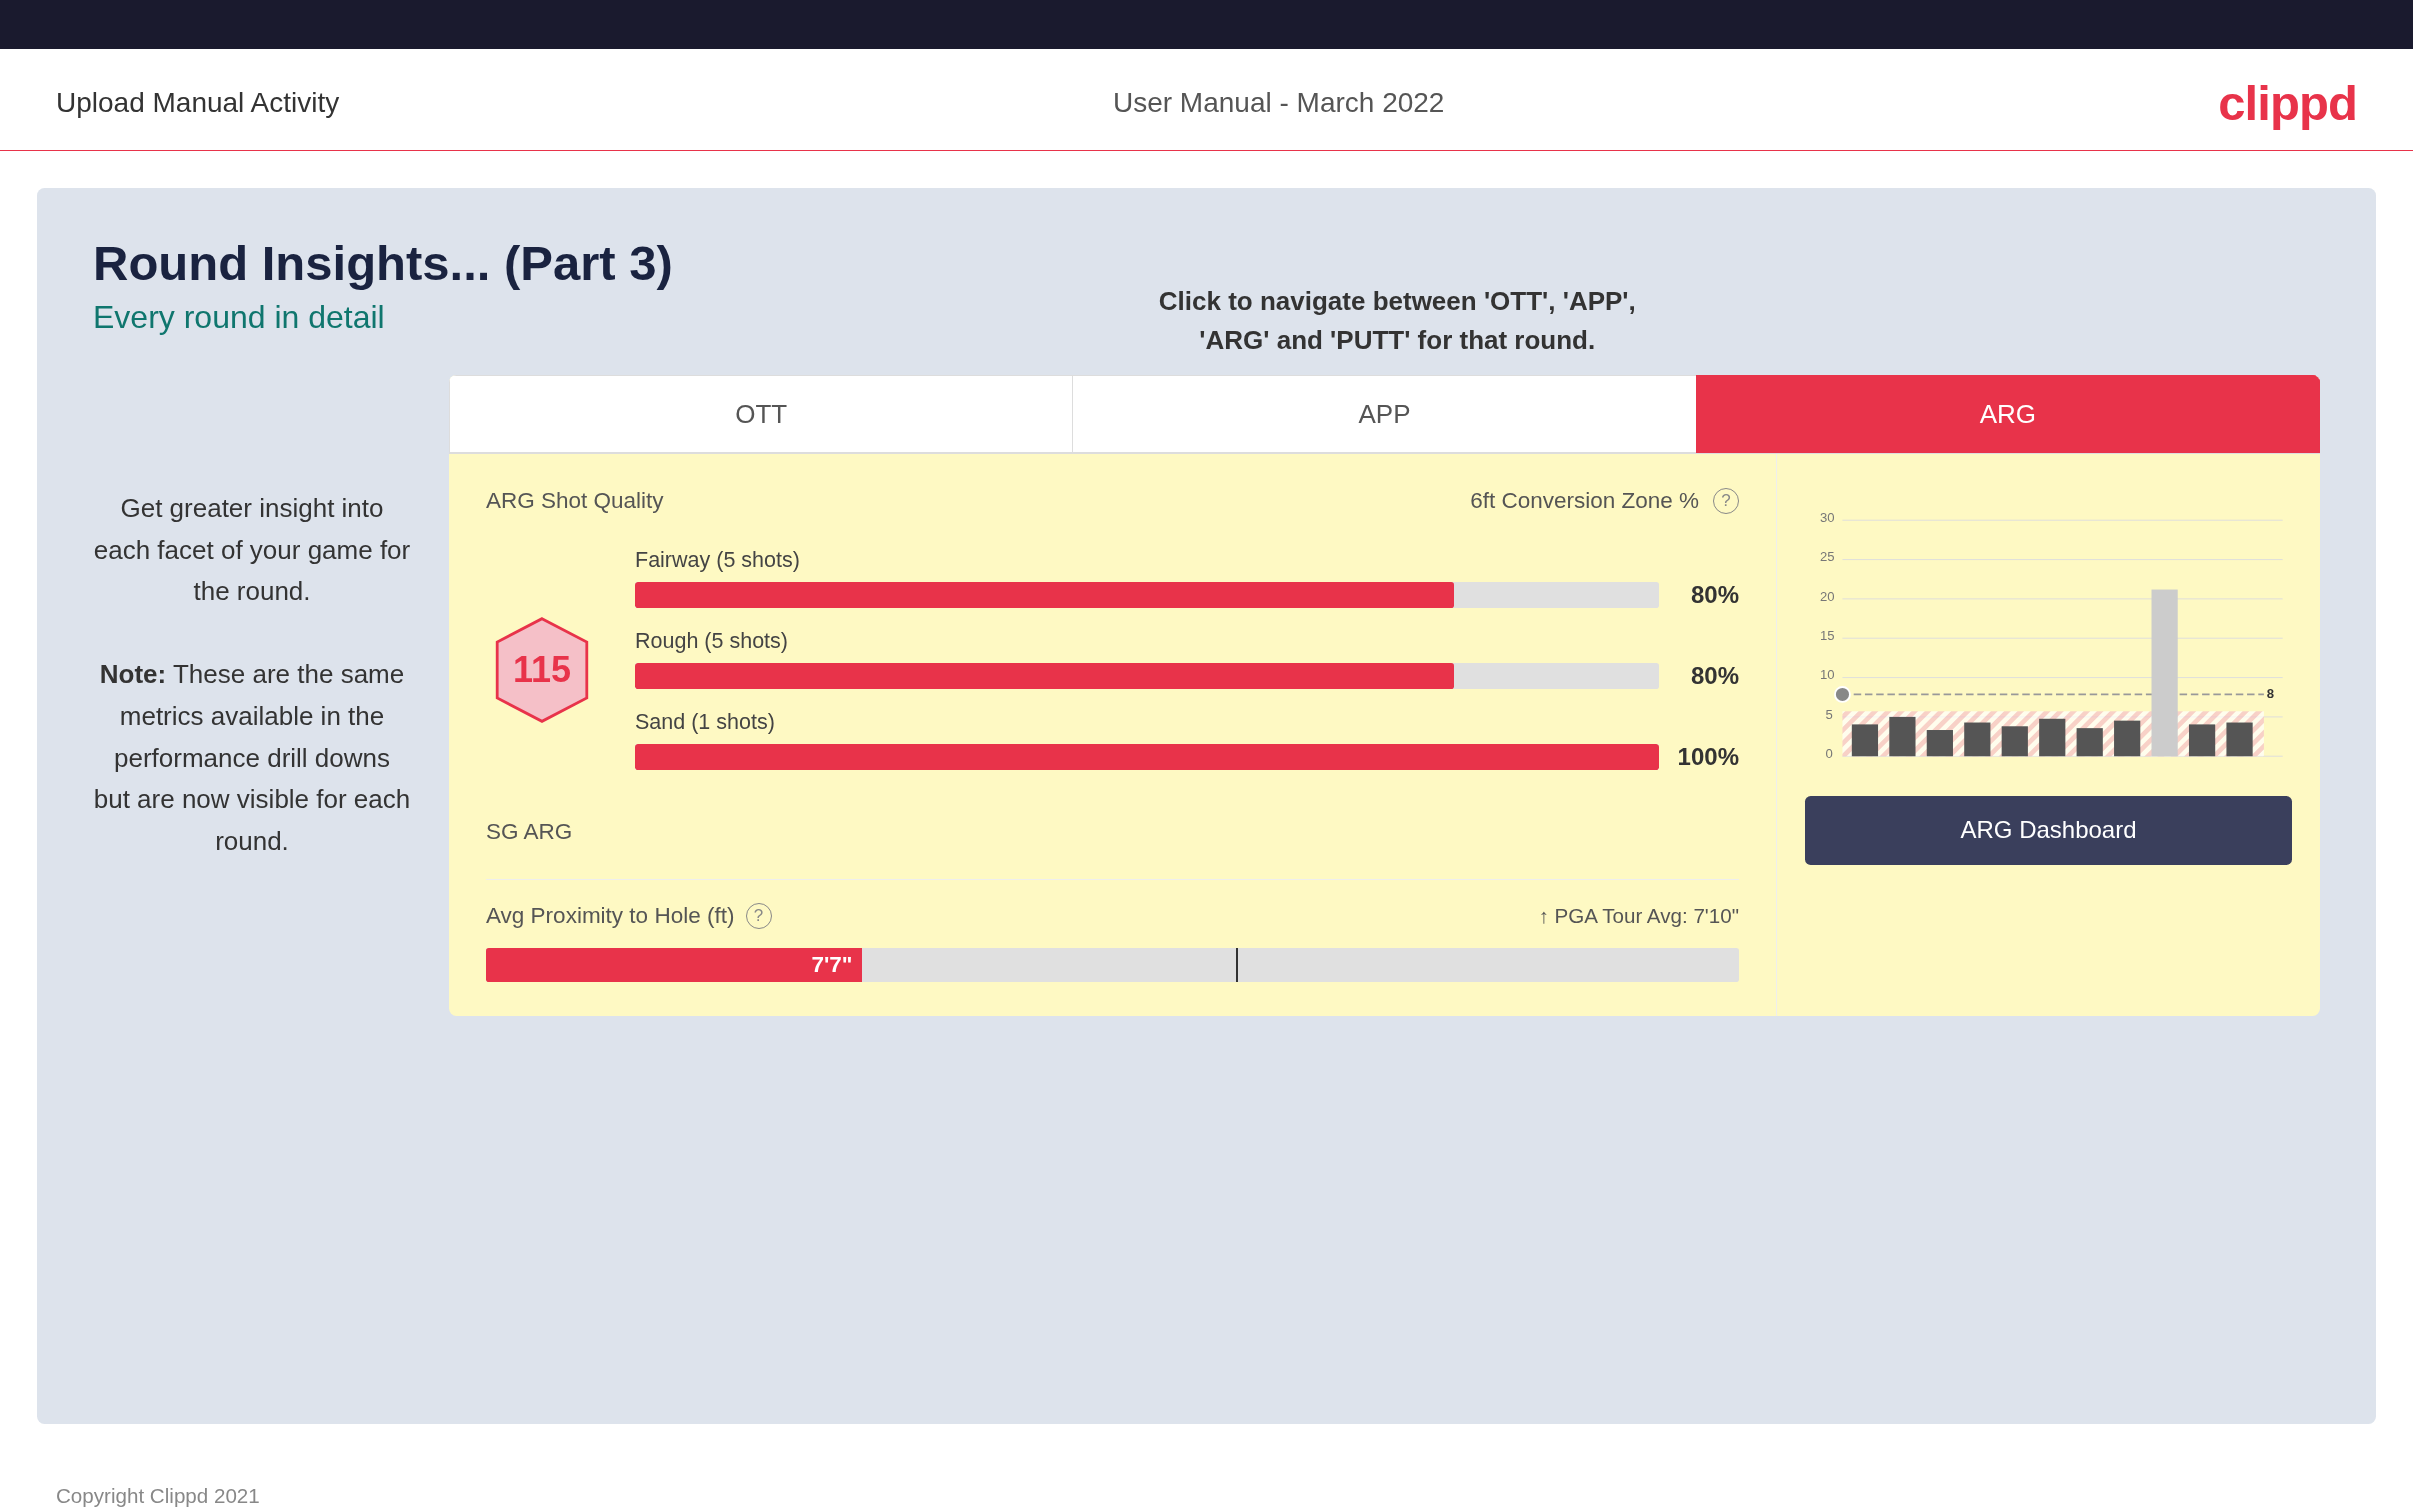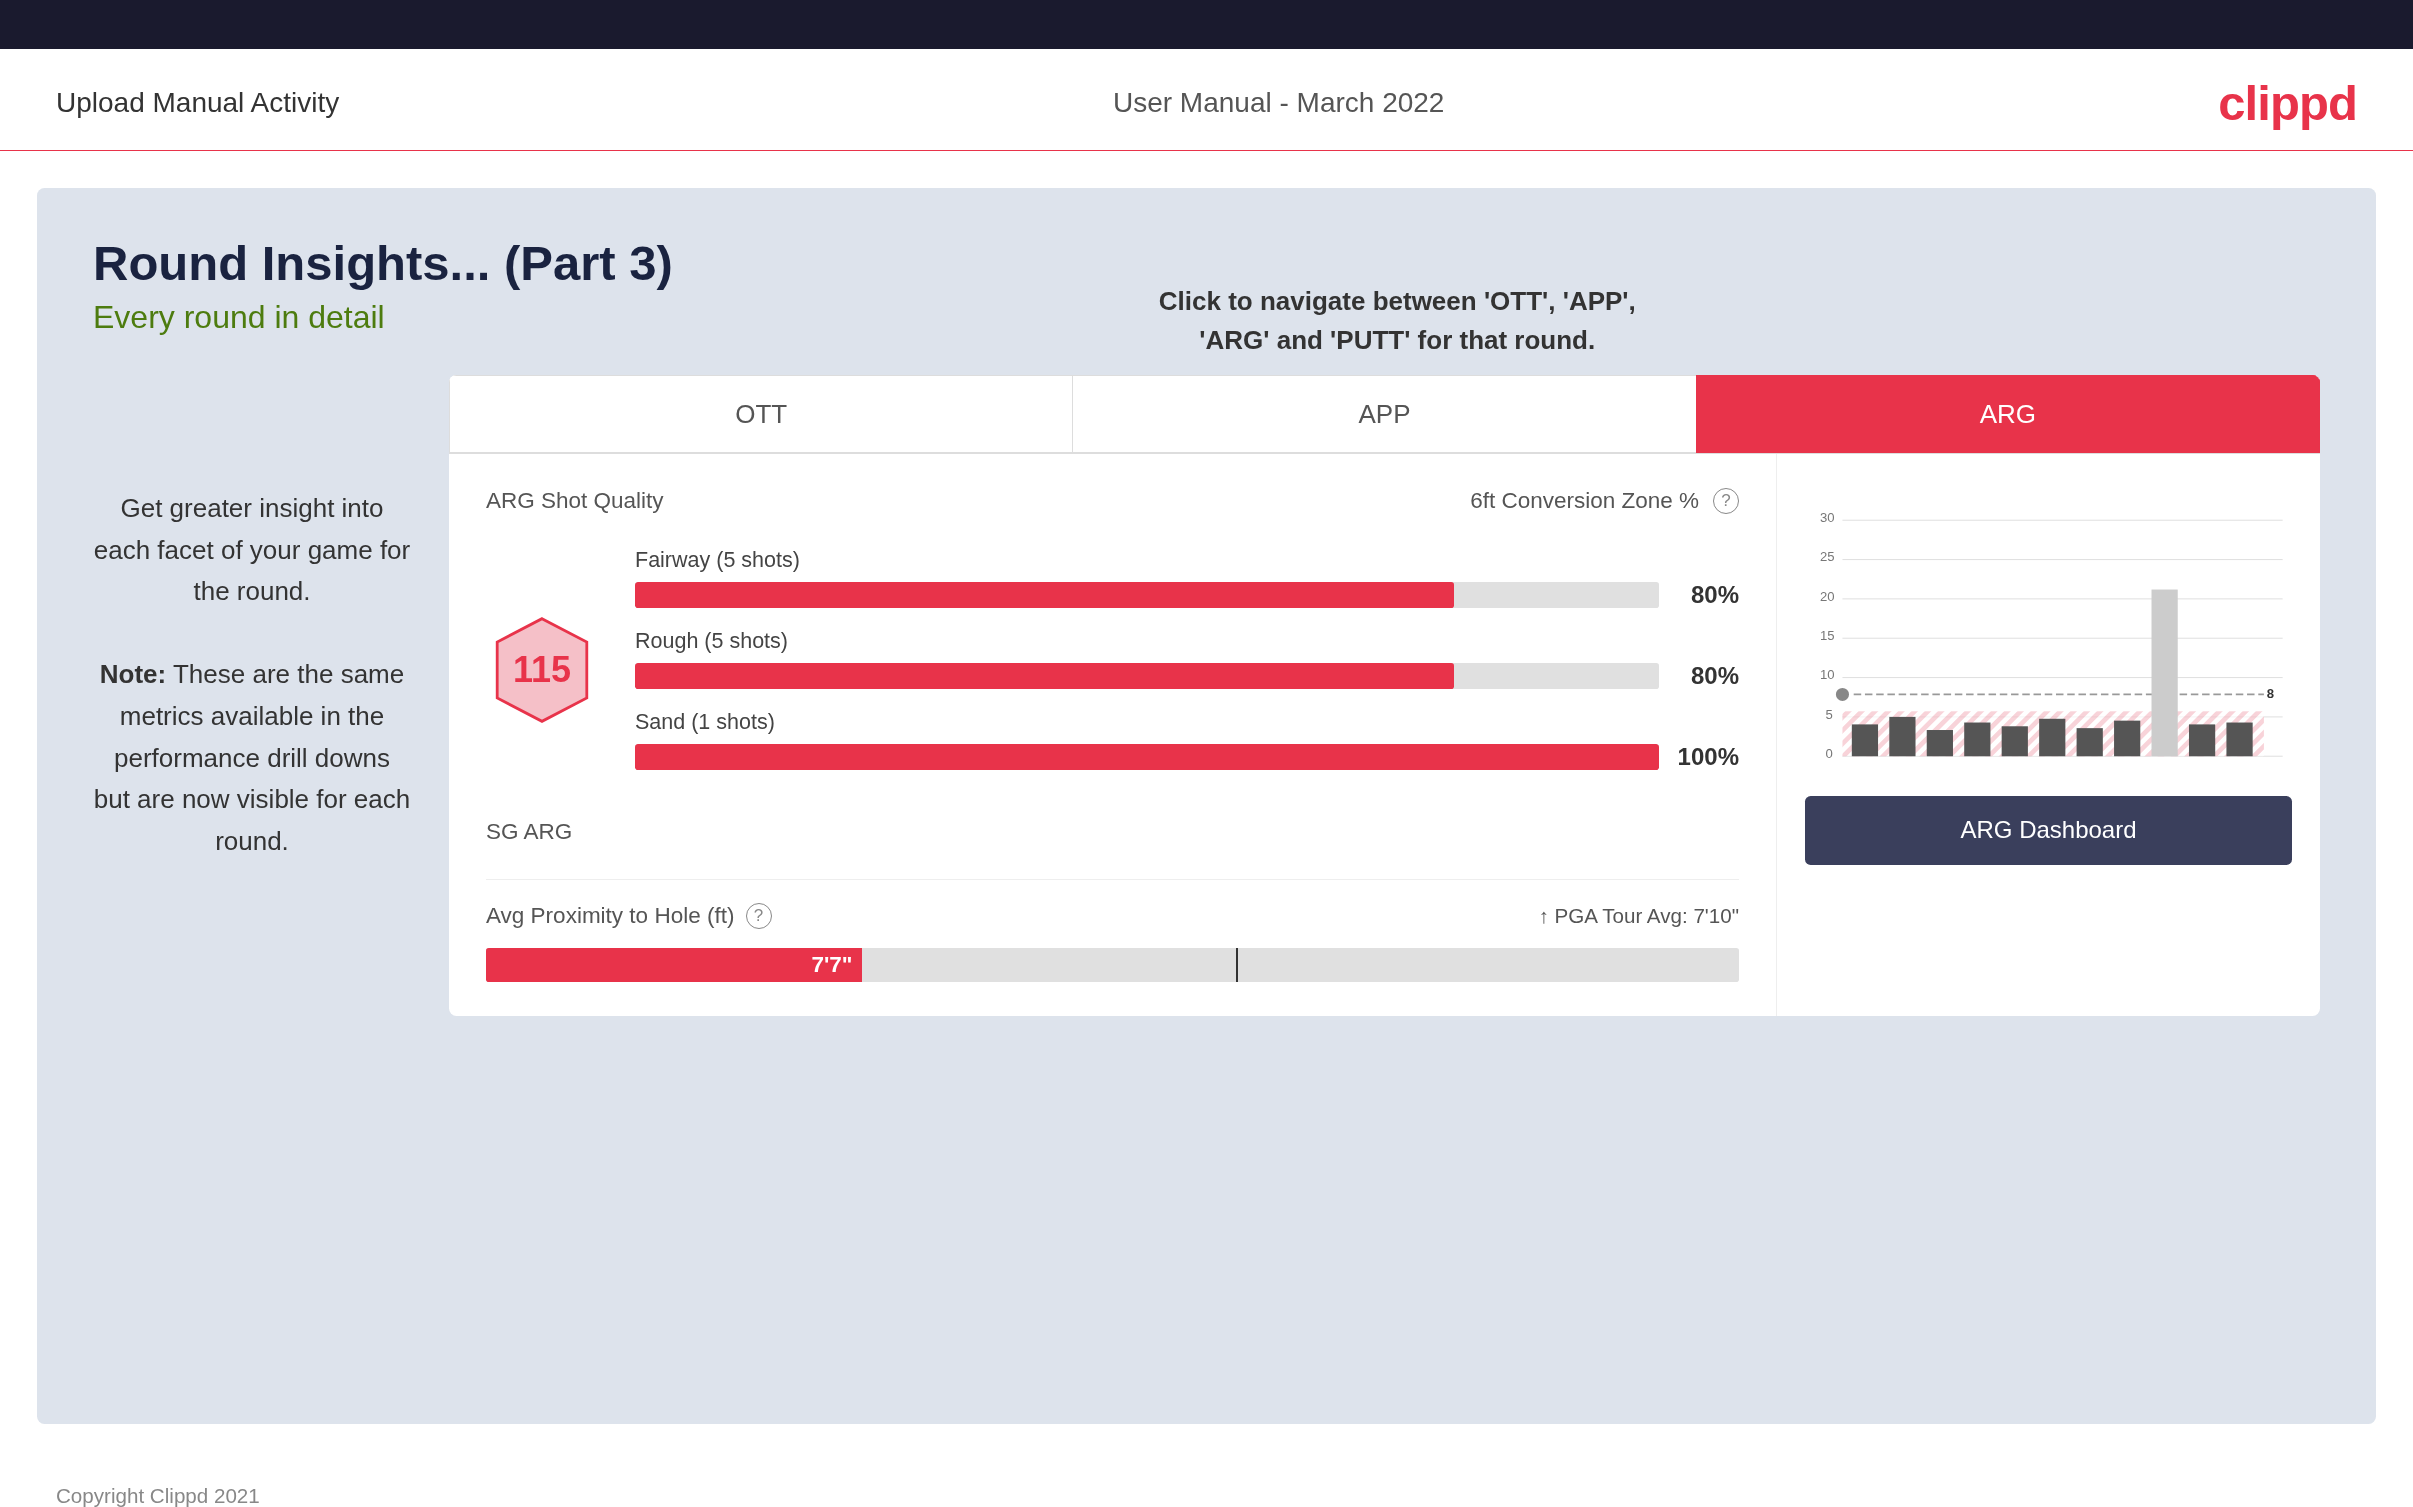--- a/index.html
+++ b/index.html
@@ -57,21 +57,21 @@
 
     .page-title {
       font-size: 49px;
       font-weight: 700;
       color: #1a2340;
       margin-bottom: 7.5px;
     }
 
     .page-subtitle {
       font-size: 32px;
-      color: #4d7c0f;
+      color: #0f766e;
       font-weight: 400;
       margin-bottom: 56px;
     }
 
     
     .nav-hint {
       position: absolute;
       top: 94px;
       left: 50%;
       transform: translateX(-10%);
@@ -129,21 +129,21 @@
     .insight-text strong {
       font-weight: 700;
     }
 
     
     .main-panel {
       position: absolute;
       left: 412px;
       right: 56px;
       top: 187px;
-      background: #ffffff;
+      background: #fef9c3;
       border-radius: 7.5px;
       overflow: hidden;
     }
 
     
     .tab-bar {
       display: flex;
       border-bottom: 0.9px solid #ddd;
     }
 

